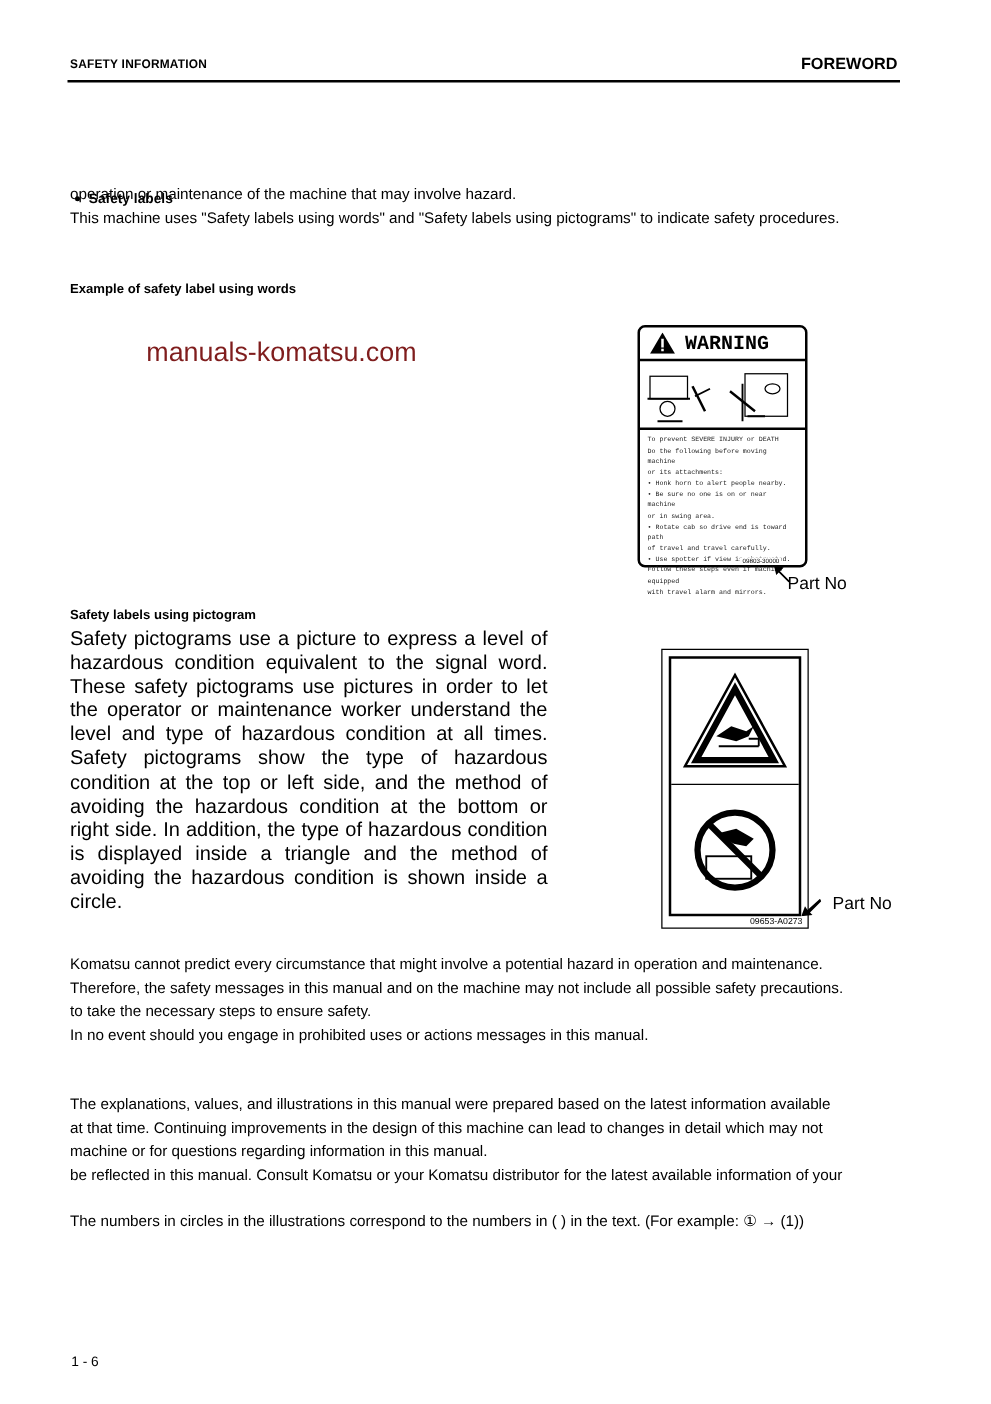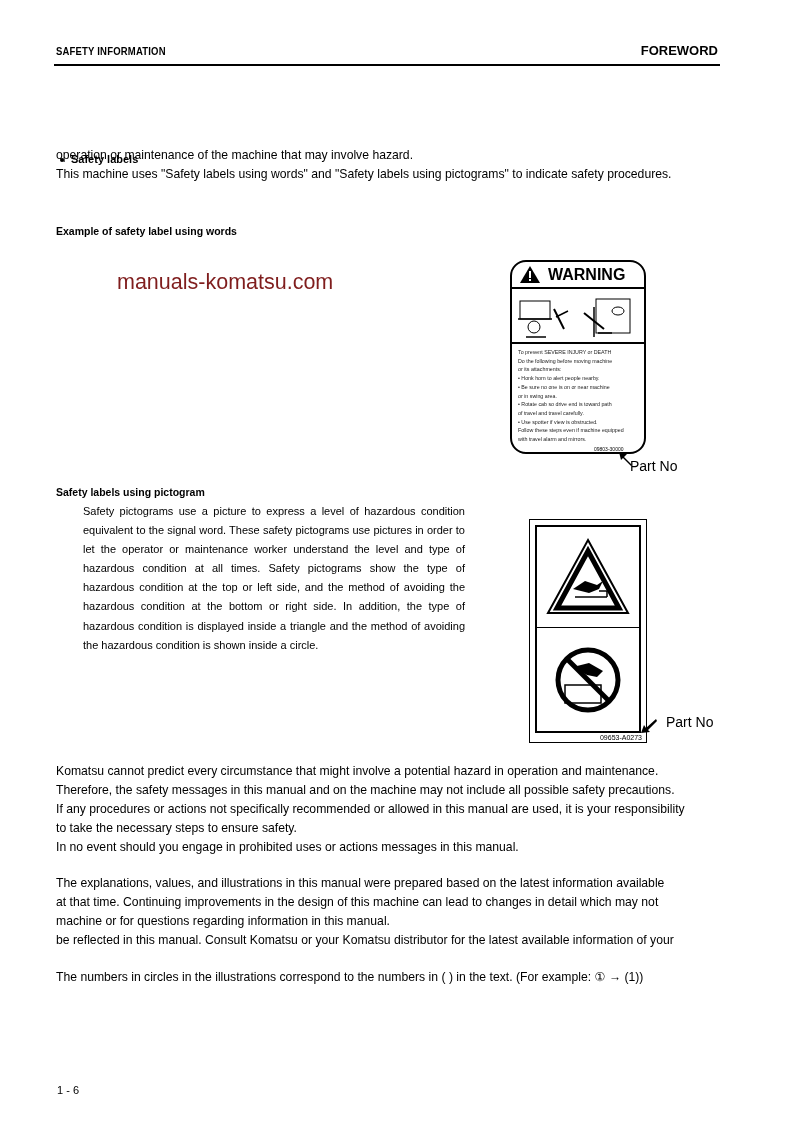--- a/index.html
+++ b/index.html
@@ -7,23 +7,23 @@
          font-family: "Liberation Sans", sans-serif; color: #000; }
   .abs { position: absolute; }
   .hdr-left { left: 56px; top: 46px; font-size: 10px; font-weight: bold; letter-spacing: 0.2px; transform: scaleX(0.95); transform-origin: left; }
   .hdr-right { right: 75px; top: 43px; font-size: 13px; font-weight: bold; text-align: center; }
   .hdr-rule { left: 54px; top: 64px; width: 666px; height: 2px; background: #000; }
   .bullet-title { left: 60px; top: 112px; font-size: 11px; font-weight: bold; margin-top: 41px; }
   .bullet-title .dot { display: inline-block; width: 4px; height: 4px; background: #000; border-radius: 50%; margin-right: 7px; vertical-align: middle; }
   .para { left: 56px; width: 664px; font-size: 12.2px; line-height: 19px; }
   .subhead { left: 56px; font-size: 10.5px; font-weight: bold; }
   .watermark { left: 117px; top: 270px; font-size: 21.5px; color: #7f1d1d; }
-  .pict-para { left: 56px; top: 502px; width: 382px; font-size: 11px; line-height: 19.1px; text-align: justify; margin-left: 27px; }
+  .pict-para { left: 56px; top: 502px; width: 382px; font-size: 16px; line-height: 19.1px; text-align: justify; }
   .partno { font-size: 14px; text-align: center; }
-  .label-box { border: 2px solid #000; border-radius: 16px; background: #fff; }
+  .label-box { border: 2px solid #000; border-radius: 6px; background: #fff; font-family: Liberation Mono, monospace; }
   .page-num { left: 57px; top: 1084px; font-size: 11px; text-align: center; }
 </style>
 </head>
 <body>
 
 <div class="abs hdr-left">SAFETY INFORMATION</div>
 <div class="abs hdr-right">FOREWORD</div>
 <div class="abs hdr-rule"></div>
 
 <div class="abs bullet-title">
@@ -109,21 +109,20 @@
   <div style="position:absolute; right:4px; bottom:1px; font-size:7px; background:#fff;">09653-A0273</div>
 </div>
 <svg class="abs" style="left:641px; top:719px;" width="16" height="14" viewBox="0 0 16 14">
   <polygon points="0,14 3,6 5,9 15,0 16,2 7,11 9,13" fill="#000"></polygon>
 </svg>
 <div class="abs partno" style="left:666px; top:714px;">Part No</div>
 
 <div class="abs para" style="top:762px;">
   <div>Komatsu cannot predict every circumstance that might involve a potential hazard in operation and maintenance.</div>
   <div>Therefore, the safety messages in this manual and on the machine may not include all possible safety precautions.</div>
-  <div>If any procedures or actions not specifically recommended or allowed in this manual are used, it is your responsibility</div>
   <div>to take the necessary steps to ensure safety.</div>
   <div>In no event should you engage in prohibited uses or actions messages in this manual.</div>
 </div>
 
 <div class="abs para" style="top:874px;">
   <div>The explanations, values, and illustrations in this manual were prepared based on the latest information available</div>
   <div>at that time.  Continuing  improvements  in the design of this machine can lead to changes in detail which may not</div>
   <div>machine or for  questions  regarding information in this manual.</div>
   <div>be reflected in this manual.  Consult Komatsu or your Komatsu distributor for the latest available information of your</div>
 </div>

